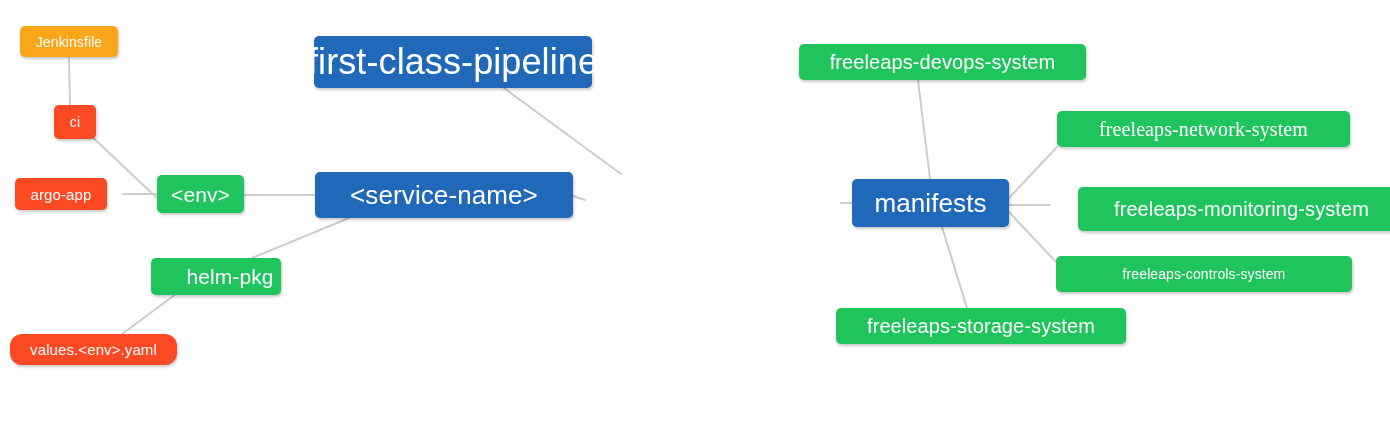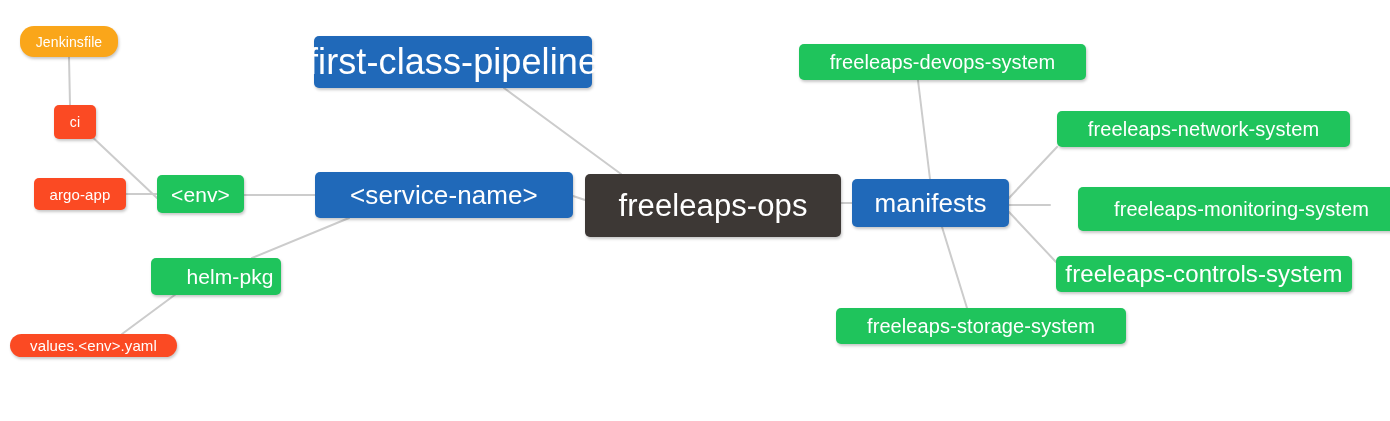--- a/index.html
+++ b/index.html
@@ -60,58 +60,55 @@
       <line x1="252" y1="258" x2="349" y2="218" stroke="#cccccc" stroke-width="2" stroke-linecap="round"></line>
       <line x1="504" y1="88" x2="621" y2="174" stroke="#cccccc" stroke-width="2" stroke-linecap="round"></line>
       <line x1="573" y1="196" x2="585" y2="200" stroke="#cccccc" stroke-width="2" stroke-linecap="round"></line>
       <line x1="841" y1="203" x2="852" y2="203" stroke="#cccccc" stroke-width="2" stroke-linecap="round"></line>
       <line x1="930" y1="179" x2="916" y2="64" stroke="#cccccc" stroke-width="2" stroke-linecap="round"></line>
       <line x1="1009" y1="198" x2="1057" y2="147" stroke="#cccccc" stroke-width="2" stroke-linecap="round"></line>
       <line x1="1009" y1="205" x2="1050" y2="205" stroke="#cccccc" stroke-width="2" stroke-linecap="round"></line>
       <line x1="1009" y1="212" x2="1056" y2="262" stroke="#cccccc" stroke-width="2" stroke-linecap="round"></line>
       <line x1="942" y1="227" x2="967" y2="308" stroke="#cccccc" stroke-width="2" stroke-linecap="round"></line>
     </svg>
-<div class="node" style="left: 20px; top: 26px; width: 98px; height: 31px; background: rgb(250, 166, 26); font-size: 14px; border-radius: 14px;">
+<div class="node" style="left: 20px; top: 26px; width: 98px; height: 31px; background: rgb(250, 166, 26); font-size: 14px;">
       <span class="node-label">Jenkinsfile</span>
     </div>
     <div class="node" style="left: 54px; top: 105px; width: 42px; height: 34px; background: rgb(251, 74, 35); font-size: 14px;">
       <span class="node-label">ci</span>
     </div>
-    <div class="node" style="left: 34px; top: 178px; width: 92px; height: 32px; background: rgb(251, 74, 35); font-size: 15px;">
+    <div class="node" style="left: 15px; top: 178px; width: 92px; height: 32px; background: rgb(251, 74, 35); font-size: 15px;">
       <span class="node-label">argo-app</span>
     </div>
     <div class="node" style="left: 157px; top: 175px; width: 87px; height: 38px; background: rgb(31, 196, 92); font-size: 21px; text-align: right;">
       <span class="node-label">&lt;env&gt;</span>
     </div>
     <div class="node" style="left: 151px; top: 258px; width: 130px; height: 37px; background: rgb(31, 196, 92); font-size: 21px; padding-left: 28px;">
       <span class="node-label">helm-pkg</span>
     </div>
-    <div class="node" style="left: 10px; top: 334px; width: 167px; height: 23px; background: rgb(251, 74, 35); font-size: 15px; border-radius: 12px;">
+    <div class="node" style="left: 10px; top: 334px; width: 167px; height: 31px; background: rgb(251, 74, 35); font-size: 15px; border-radius: 12px;">
       <span class="node-label">values.&lt;env&gt;.yaml</span>
     </div>
     <div class="node" style="left: 314px; top: 36px; width: 278px; height: 52px; background: rgb(32, 105, 185); font-size: 36px;">
       <span class="node-label">first-class-pipeline</span>
     </div>
     <div class="node" style="left: 315px; top: 172px; width: 258px; height: 46px; background: rgb(32, 105, 185); font-size: 26px;">
       <span class="node-label">&lt;service-name&gt;</span>
     </div>
-    <div class="node" style="left: 585px; top: 174px; width: 256px; height: 63px; background: rgb(61, 56, 53); font-size: 31px;">
-      <span class="node-label">freeleaps-ops</span>
-    </div>
     <div class="node" style="left: 852px; top: 179px; width: 157px; height: 48px; background: rgb(32, 105, 185); font-size: 26px;">
       <span class="node-label">manifests</span>
     </div>
     <div class="node" style="left: 799px; top: 28px; width: 287px; height: 36px; background: rgb(31, 196, 92); font-size: 20px; margin-top: 16px;">
       <span class="node-label">freeleaps-devops-system</span>
     </div>
-    <div class="node" style="left: 1057px; top: 111px; width: 293px; height: 36px; background: rgb(31, 196, 92); font-size: 20px;">
+    <div class="node" style="left: 1057px; top: 111px; width: 293px; height: 36px; background: rgb(31, 196, 92); font-size: 20px; font-family: Liberation Serif, serif;">
       <span class="node-label">freeleaps-network-system</span>
     </div>
     <div class="node" style="left: 1050px; top: 187px; width: 327px; height: 44px; background: rgb(31, 196, 92); font-size: 20px; margin-left: 28px;">
       <span class="node-label">freeleaps-monitoring-system</span>
     </div>
-    <div class="node" style="left: 1056px; top: 256px; width: 296px; height: 36px; background: rgb(31, 196, 92); font-size: 24px;">
+    <div class="node" style="left: 1056px; top: 256px; width: 296px; height: 36px; background: rgb(31, 196, 92); font-size: 14px;">
       <span class="node-label">freeleaps-controls-system</span>
     </div>
     <div class="node" style="left: 836px; top: 308px; width: 290px; height: 36px; background: rgb(31, 196, 92); font-size: 20px;">
       <span class="node-label">freeleaps-storage-system</span>
     </div>
   </div>
 
 </body></html>

